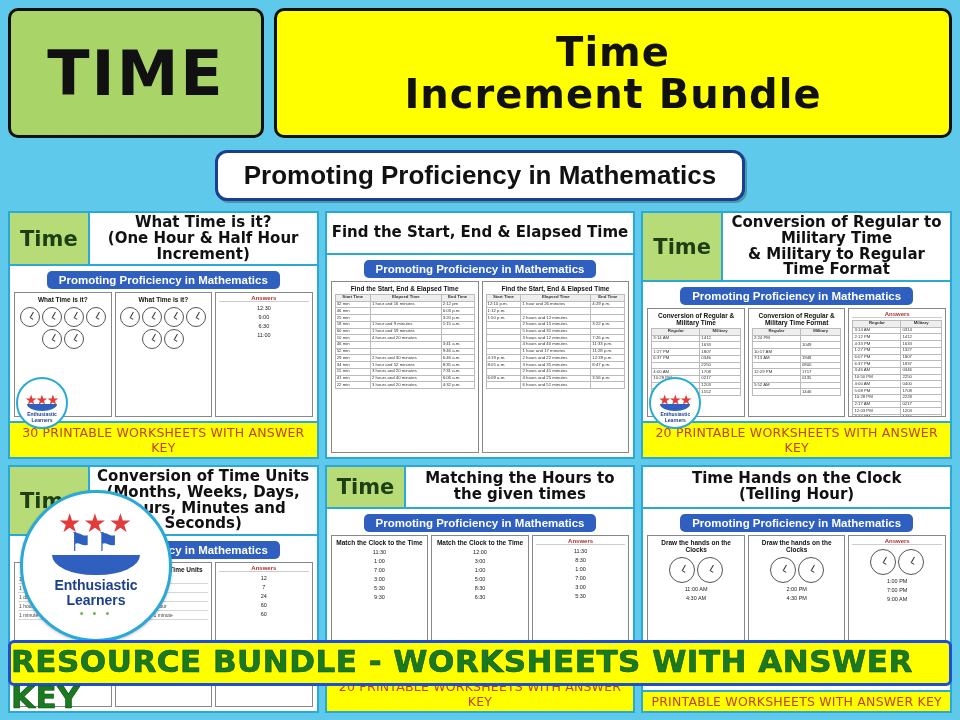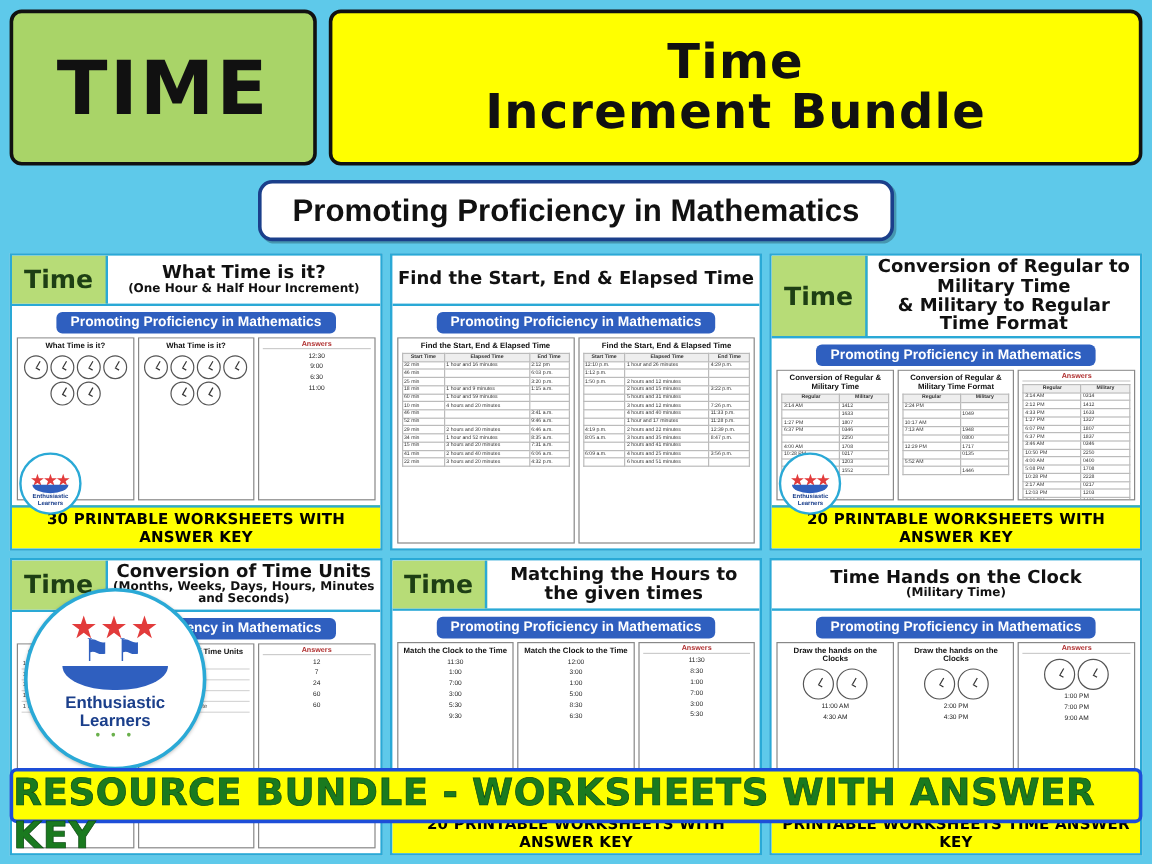--- a/index.html
+++ b/index.html
@@ -99,21 +99,21 @@
     min-width: 78px;
   }
   .card-title {
     flex: 1;
     display: flex; flex-direction: column; align-items: center; justify-content: center;
     text-align: center;
     padding: 2px 4px;
     font-family: "DejaVu Sans", sans-serif;
   }
   .card-title .t1 { font-weight: bold; font-size: 15px; color: #111; line-height: 1.05; }
-  .card-title .t2 { font-weight: bold; font-size: 10px; color: #111; line-height: 1.05; }
+  .card-title .t2 { font-weight: bold; font-size: 15px; color: #111; line-height: 1.05; }
 
   .promo {
     margin: 5px auto 3px auto;
     background: #2f5fbf;
     color: #fff;
     border-radius: 5px;
     font-size: 11.5px;
     font-weight: bold;
     padding: 3px 12px;
     text-align: center;
@@ -175,23 +175,23 @@
     text-align: center; font-size: 6px; font-weight: bold; color: #b03030;
     border-bottom: 1px solid #ccc; margin-bottom: 2px;
   }
   .ansline { font-size: 5.5px; text-align: center; color: #222; margin: 3px 0; }
 
   .card-footer {
     background: #ffff00;
     border-top: 2px solid #2aa9d6;
     text-align: center;
     font-family: "DejaVu Sans", sans-serif;
-    font-weight: bold;
+    font-weight: normal;
     font-size: 12.5px;
-    color: #000000;
+    color: #c2410c;
     padding: 2px 0;
     letter-spacing: .2px;
   }
 
   
   .logo-mini {
     position: absolute; left: 6px; bottom: 28px;
     width: 52px; height: 52px; border-radius: 50%;
     background: #fff; border: 2px solid #2aa9d6;
     display: flex; flex-direction: column; align-items: center; justify-content: flex-end;
@@ -736,21 +736,21 @@
           <div class="ansline">5:30</div>
         </div>
       </div>
       <div class="card-footer">20 PRINTABLE WORKSHEETS WITH ANSWER KEY</div>
     </div>
 
     <div class="card">
       <div class="card-top">
         <div class="card-title">
           <div class="t1">Time Hands on the Clock</div>
-          <div class="t2">(Military Time)</div>
+          <div class="t2">(Telling Hour)</div>
         </div>
       </div>
       <div class="promo">Promoting Proficiency in Mathematics</div>
       <div class="sheets">
         <div class="sheet">
           <h4>Draw the hands on the Clocks</h4>
           <div class="clockgrid">
             <div class="clock lg"></div>
             <div class="clock lg"></div>
           </div>
@@ -770,21 +770,21 @@
           <div class="answers-hd">Answers</div>
           <div class="clockgrid">
             <div class="clock lg"></div>
             <div class="clock lg"></div>
           </div>
           <div class="ansline">1:00 PM</div>
           <div class="ansline">7:00 PM</div>
           <div class="ansline">9:00 AM</div>
         </div>
       </div>
-      <div class="card-footer">PRINTABLE WORKSHEETS TIME ANSWER KEY</div>
+      <div class="card-footer">PRINTABLE WORKSHEETS WITH ANSWER KEY</div>
     </div>
 
   </div>
 
   <div class="logo-big">
     <div class="stars">★★★</div>
     <div class="people">⚑⚑</div>
     <div class="book2"></div>
     <div class="name1">Enthusiastic</div>
     <div class="name2">Learners</div>

